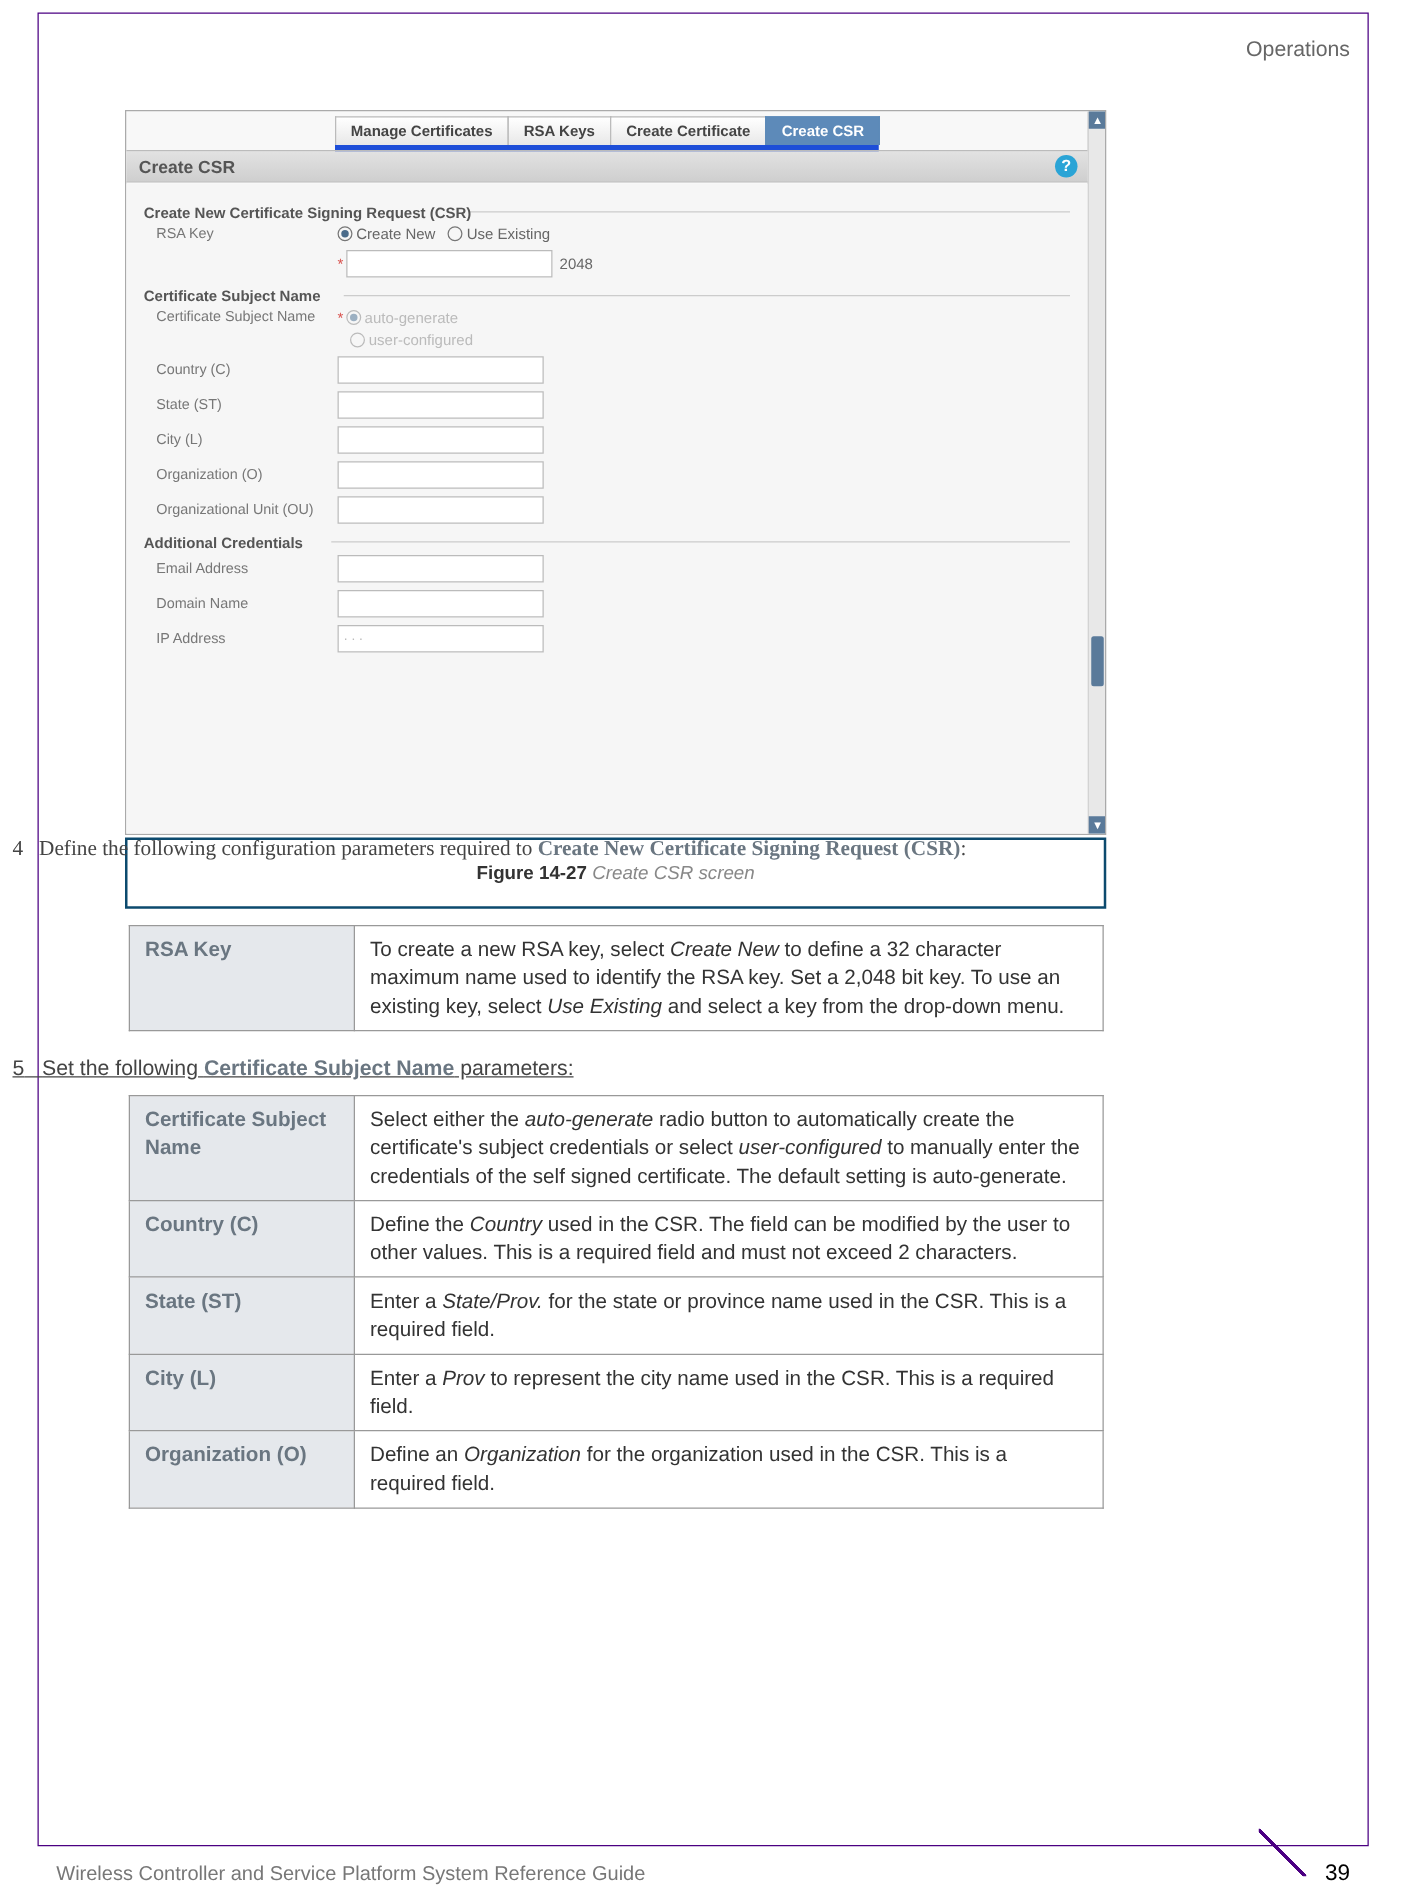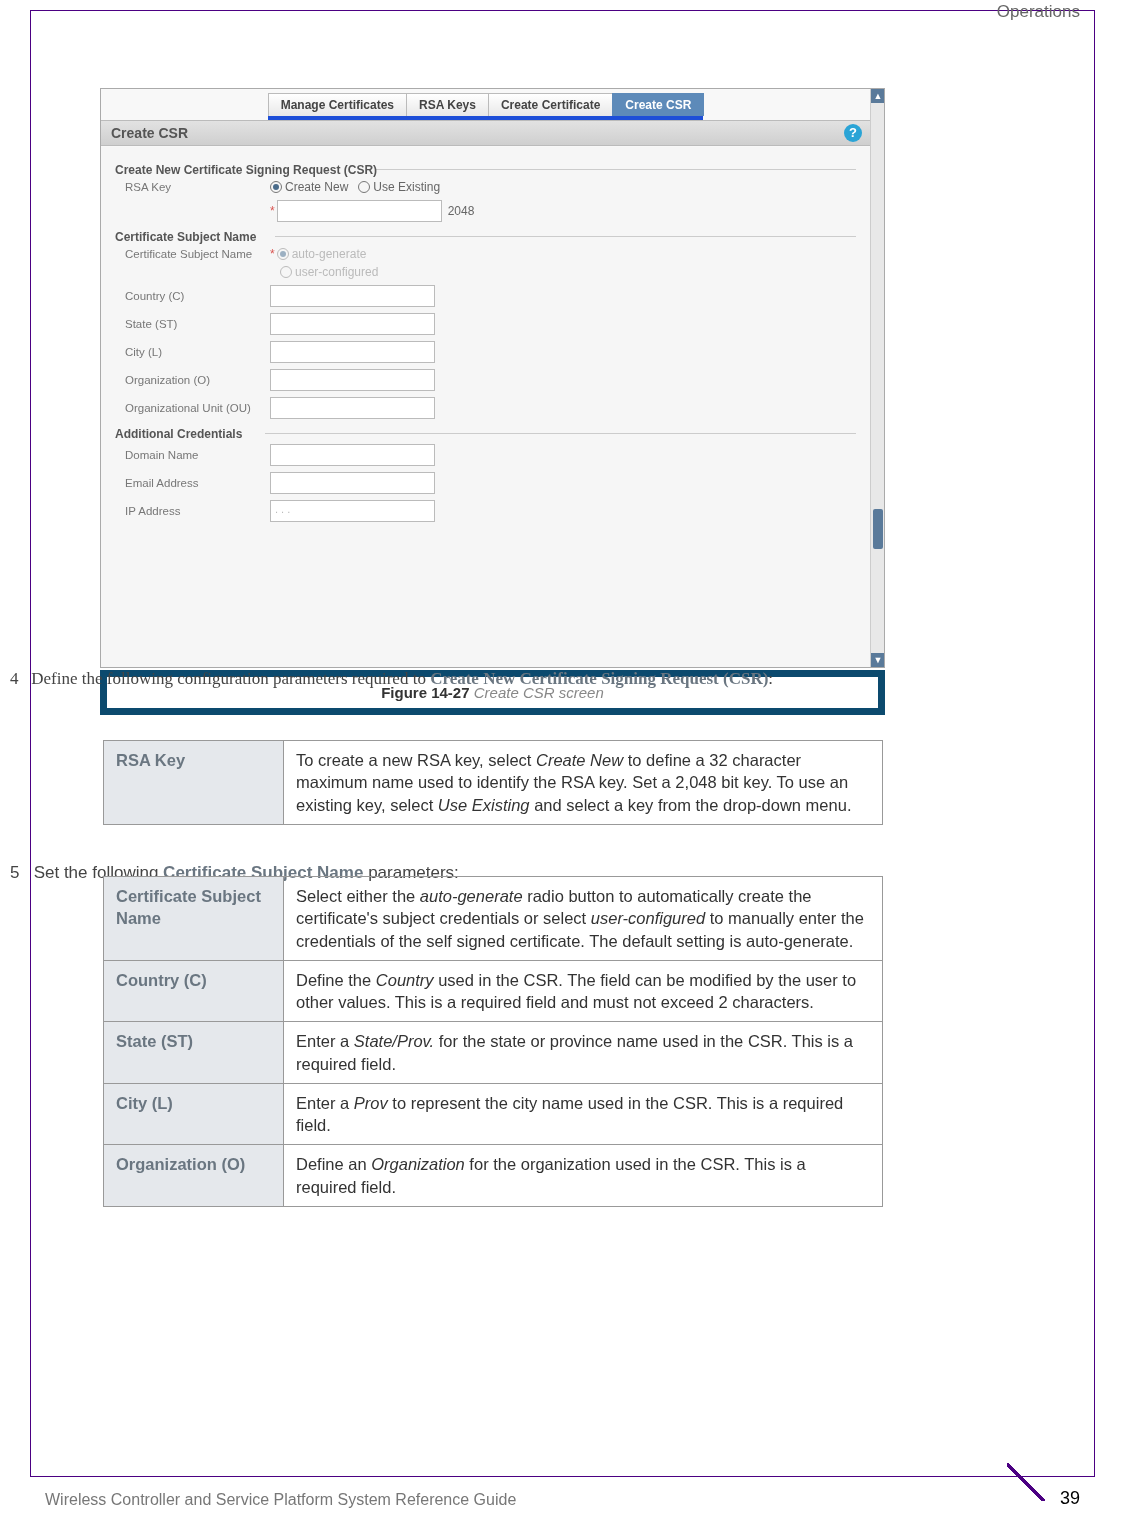--- a/index.html
+++ b/index.html
@@ -15,21 +15,21 @@
     position: absolute;
     left: 30px;
     right: 30px;
     top: 10px;
     bottom: 40px;
     border: 1px solid #4b0082;
   }
   .header-right {
     position: absolute;
     right: 45px;
-    top: 2px;
+    top: 30px;
     font-size: 17px;
     color: #666;
   }
   .screenshot-wrap {
     position: absolute;
     left: 100px;
     top: 88px;
     width: 785px;
     height: 580px;
     border: 1px solid #aaa;
@@ -171,36 +171,36 @@
     background: #fff;
     margin-right: 6px;
   }
   .text-input.ip { background:#fff; font-size:11px; padding:2px 4px; color:#bbb; }
   .disabled-txt { color:#bbb; }
   .caption-row {
     position: absolute;
     left: 100px;
     top: 670px;
     width: 785px;
-    border: 7px solid #0c4a6e;
-    padding: 7px 0;
+    border: 2px solid #0c4a6e;
+    padding: 18px 0;
     text-align: center;
     font-size: 15px;
   }
   .caption-row .fig-num { font-weight: bold; color:#333; }
   .caption-row .fig-title { font-style: italic; color:#888; }
   .body-text {
     position: absolute;
     left: 10px;
     font-size: 17px;
     color: #444;
     line-height: 1.35;
   }
   .step4 { top: 668px; font-family: Liberation Serif, serif; }
-  .step5 { top: 862px; }
+  .step5 { top: 844px; text-decoration: underline; }
   .bold-gray { font-weight: bold; color:#6a7681; }
   .param-table {
     position: absolute;
     left: 103px;
     border-collapse: collapse;
     width: 780px;
   }
   .table1 { top: 740px; }
   .table2 { top: 876px; }
   .param-table td {
@@ -319,25 +319,25 @@
         <div class="text-input"></div>
       </div>
     <div class="form-row">
         <div class="lbl">Organizational Unit (OU)</div>
         <div class="text-input"></div>
       </div>
 
     <div class="fieldset-label">Additional Credentials</div>
     <div class="fieldset-line" style="margin-left:150px;"></div>
     <div class="form-row">
+        <div class="lbl">Email Address</div>
+        <div class="text-input"></div>
+      </div>
+    <div class="form-row">
         <div class="lbl">Domain Name</div>
-        <div class="text-input"></div>
-      </div>
-    <div class="form-row">
-        <div class="lbl">Email Address</div>
         <div class="text-input"></div>
       </div>
     <div class="form-row">
         <div class="lbl">IP Address</div>
         <div class="text-input ip"> .   .   .  </div>
       </div>
   </div>
 </div>
 
 <div class="caption-row">

